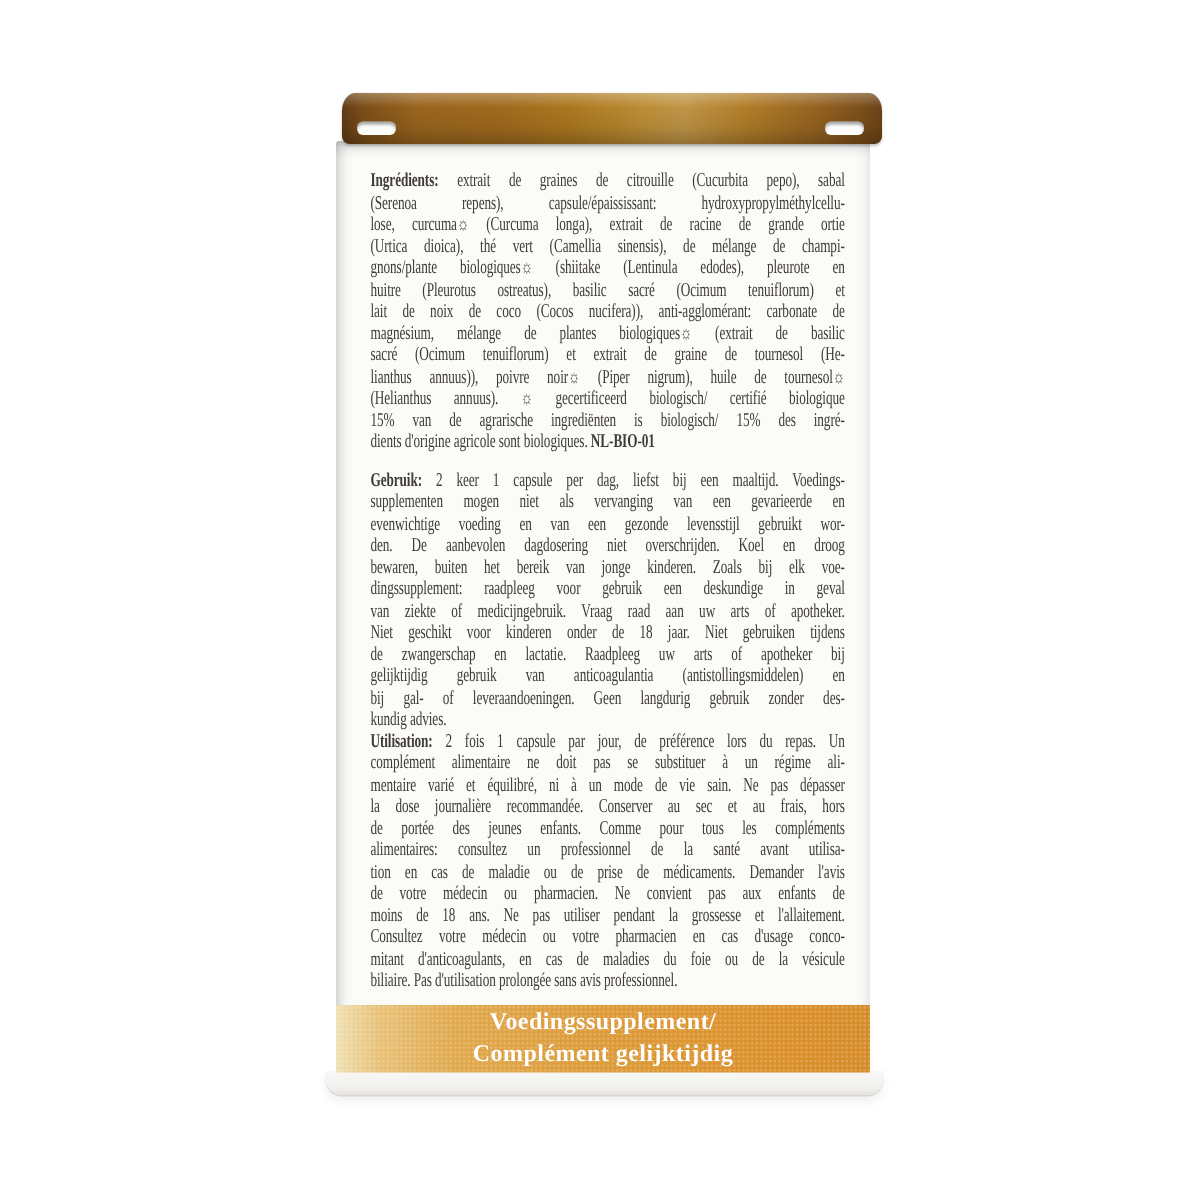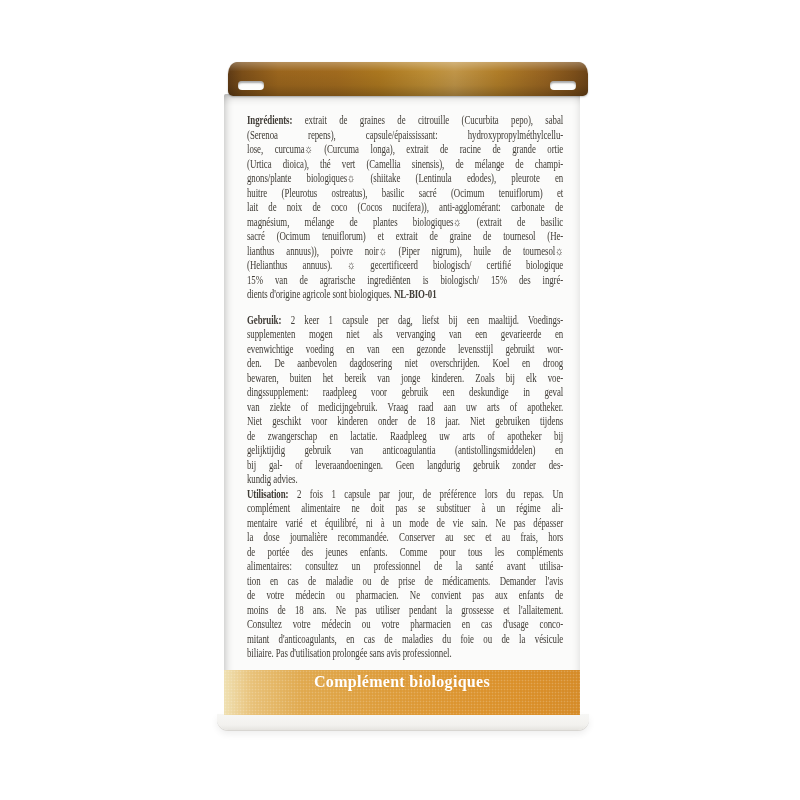--- a/index.html
+++ b/index.html
@@ -131,19 +131,20 @@
             <div class="line"><span>tion en cas de maladie ou de prise de médicaments. Demander l'avis</span></div>
             <div class="line"><span>de votre médecin ou pharmacien. Ne convient pas aux enfants de</span></div>
             <div class="line"><span>moins de 18 ans. Ne pas utiliser pendant la grossesse et l'allaitement.</span></div>
             <div class="line"><span>Consultez votre médecin ou votre pharmacien en cas d'usage conco-</span></div>
             <div class="line"><span>mitant d'anticoagulants, en cas de maladies du foie ou de la vésicule</span></div>
             <div class="line last"><span>biliaire. Pas d'utilisation prolongée sans avis professionnel.</span></div>
           </div>
         </div>
 
       <div class="band">
-        <div class="band-line">Complément biologiques</div>
+        <div class="band-line">Voedingssupplement/</div>
+        <div class="band-line">Complément gelijktijdig</div>
       </div>
     </div>
 
     <div class="bottom-edge"></div>
   </div>
 </div>
 
 </body></html>

